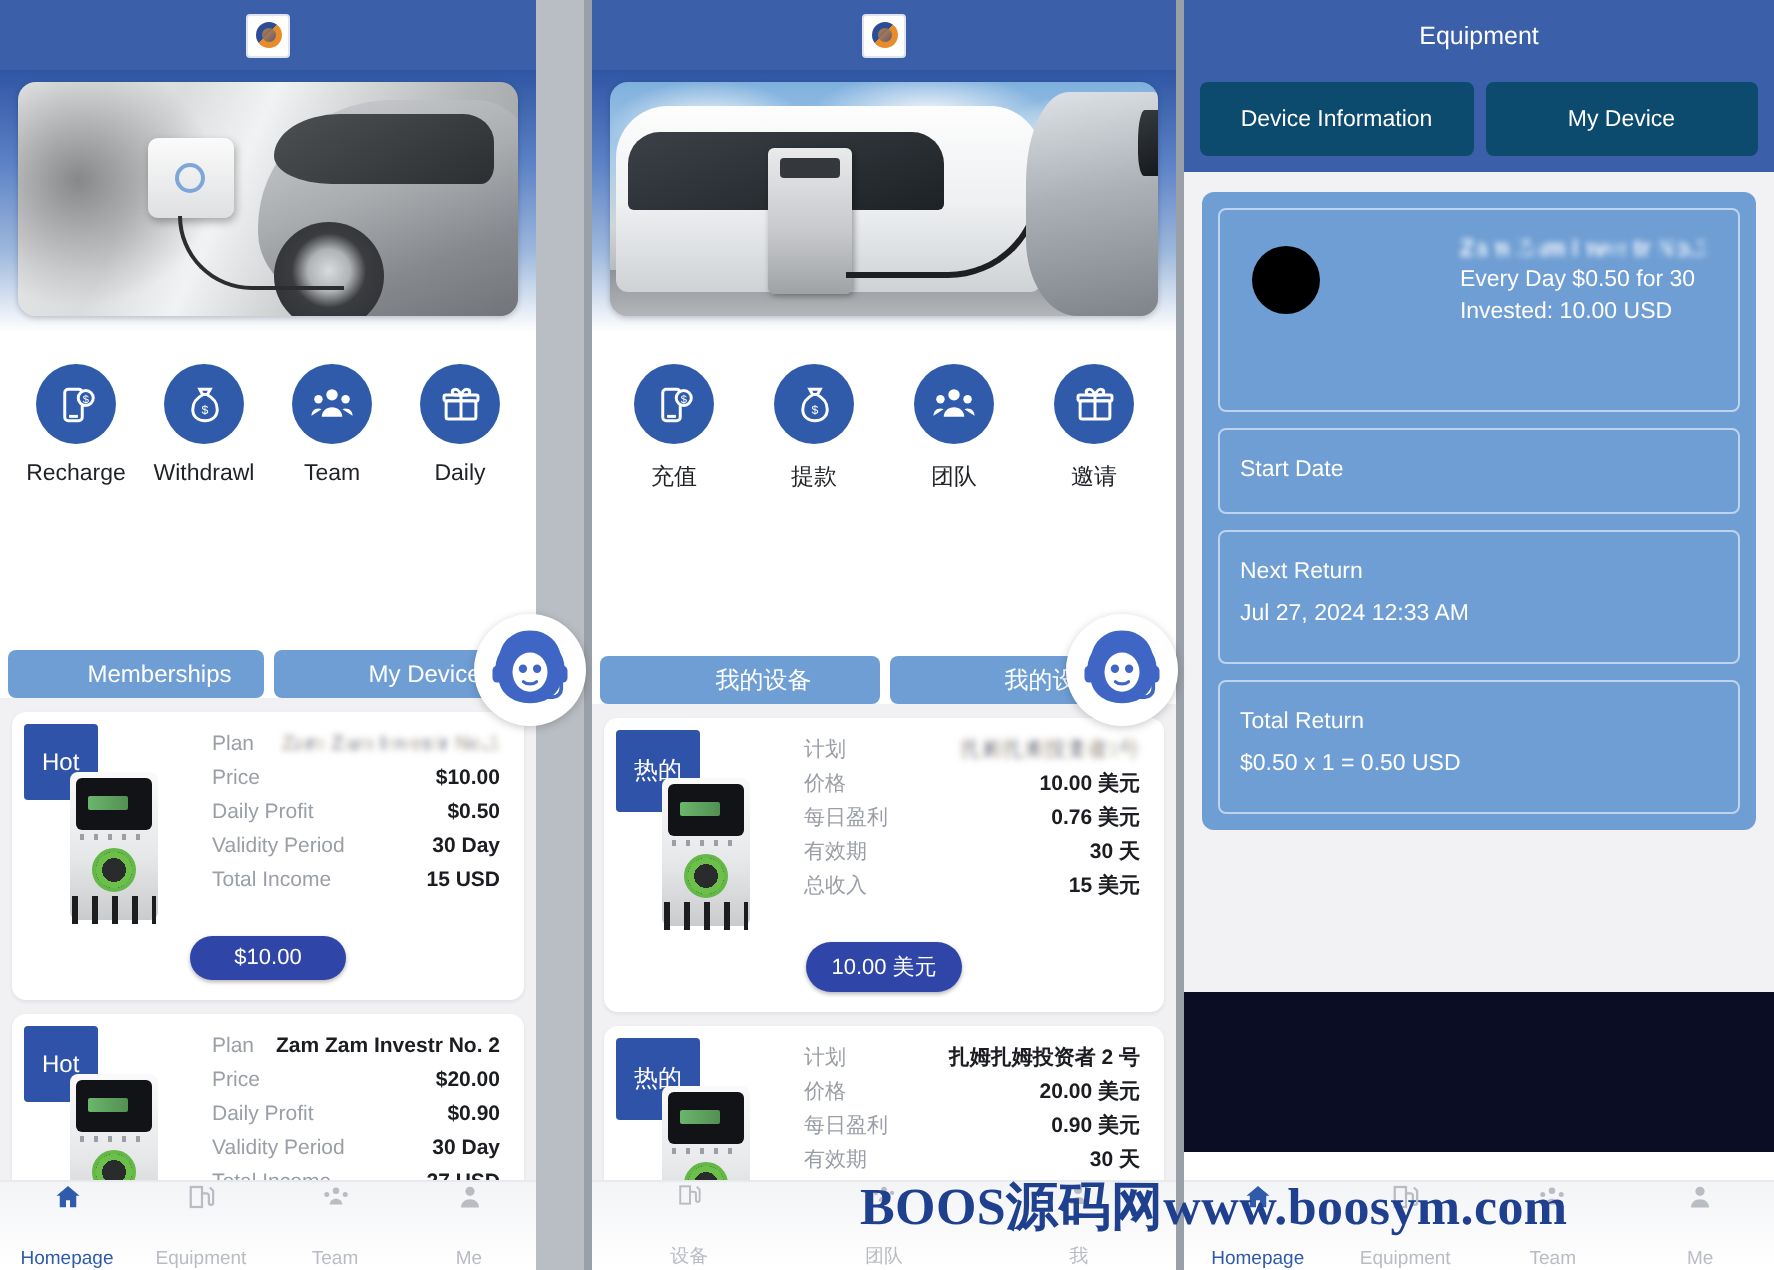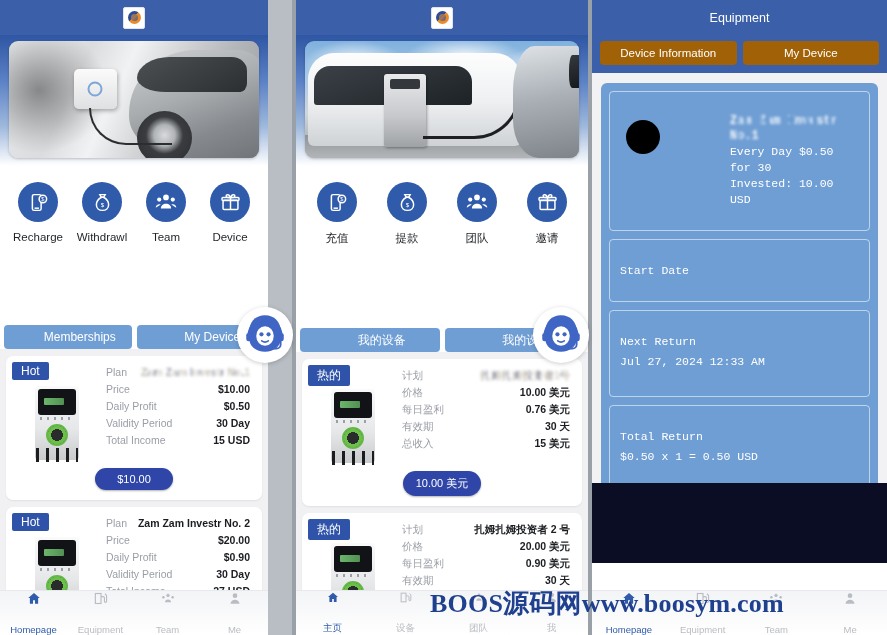--- a/index.html
+++ b/index.html
@@ -171,21 +171,21 @@
   
   .plan-list { background: #f1f1f3; padding: 7px 6px 0 6px; }
   .plan-card {
     position: relative; background: #ffffff; border-radius: 7px;
     margin-bottom: 7px; padding: 8px 10px 10px 10px; min-height: 128px;
     box-shadow: 0 1px 2px rgba(0,0,0,.07);
   }
   .hot-badge {
     position: absolute; left: 6px; top: 6px;
     background: #2f53a8; color: #ffffff;
-    font-size: 12px; padding: 2px 9px; border-radius: 2px;
+    font-size: 12px; padding: 12px 9px; border-radius: 2px;
   }
   .plan-body { display: flex; }
   .plan-thumb { width: 82px; flex: none; padding-top: 22px; display:flex; justify-content:center; }
   .plan-rows { flex: 1; padding-left: 6px; }
   .plan-row {
     display: flex; justify-content: space-between; align-items: flex-start;
     font-size: 10.5px; line-height: 17px; padding: 0 2px;
   }
   .plan-key { color: #9a9ea6; }
   .plan-val { color: #1b1d21; font-weight: bold; }
@@ -245,31 +245,31 @@
 
   
   .eq-header {
     height: 35px; background: #3b5fa8; color: #ffffff;
     font-size: 12.5px; display: flex; align-items: center; justify-content: center;
   }
   .eq-tabbar {
     background: #3b5fa8; padding: 6px 8px 8px 8px; display: flex; gap: 6px;
   }
   .eq-tab {
-    flex: 1; height: 24px; border-radius: 4px; background: #a16207;
+    flex: 1; height: 37px; border-radius: 4px; background: #0c4a6e;
     color: #ffffff; font-size: 11.5px;
     display: flex; align-items: center; justify-content: center;
   }
   .eq-body { background: #f2f2f4; padding: 10px 9px 0 9px; height: 410px; }
   .eq-card {
     background: #6f9ed4; border-radius: 6px; padding: 8px;
   }
   .eq-box {
     border: 1px solid rgba(255,255,255,.55); border-radius: 4px;
-    padding: 22px 10px; margin-bottom: 8px; color: #ffffff; font-size: 11.5px; font-family: Liberation Mono, monospace;
+    padding: 12px 10px; margin-bottom: 8px; color: #ffffff; font-size: 11.5px;
   }
   .eq-box:last-child { margin-bottom: 0; }
   .eq-top { display: flex; min-height: 102px; }
   .eq-thumb-col { width: 46%; padding-top: 6px; }
   .eq-thumb {
     width: 34px; height: 34px; border-radius: 50%; background: #000000;
     margin-left: 6px;
   }
   .eq-info-col { flex: 1; }
   .eq-name.blurred {
@@ -372,21 +372,21 @@
       <div class="action">
         <div class="action-circle">
           <svg width="21" height="21" viewBox="0 0 24 24" fill="none" stroke="#fff" stroke-width="1.7">
             <rect x="3.5" y="9.5" width="17" height="10.5" rx="1.2"></rect>
               <rect x="2.3" y="6.3" width="19.4" height="3.4" rx="1"></rect>
             <line x1="12" y1="6.3" x2="12" y2="20"></line>
             <path d="M12 6.3C12 6.3 10.6 2.6 8.3 3.1 6.4 3.5 6.6 6.3 9 6.3z"></path>
             <path d="M12 6.3C12 6.3 13.4 2.6 15.7 3.1c1.9.4 1.7 3.2-.7 3.2z"></path>
           </svg>
         </div>
-        <div class="action-label">Device</div>
+        <div class="action-label">Daily</div>
       </div>
     </div>
 
     <div class="spacer-white" style="height:76px"></div>
 
     <div class="seg-tabs">
       <div class="seg-tab">Memberships</div>
       <div class="seg-tab">My Device</div>
     </div>
 
@@ -648,26 +648,20 @@
             <div class="plan-row">
                 <span class="plan-key">总收入</span>
                 <span class="plan-val">27 美元</span>
               </div>
           </div>
         </div>
       </div>
     </div>
 
     <div class="bottom-nav">
-      <div class="nav-item active">
-        <svg width="16" height="16" viewBox="0 0 24 24" fill="currentColor">
-            <path d="M12 3.2 2.8 11h2.6v9.2h5V14.6h3.2v5.6h5V11h2.6z"></path>
-          </svg>
-        <span>主页</span>
-      </div>
       <div class="nav-item">
         <svg width="16" height="16" viewBox="0 0 24 24" fill="none" stroke="currentColor" stroke-width="1.8">
             <rect x="3" y="4" width="9" height="16"></rect>
             <path d="M12 9h3.5a2 2 0 0 1 2 2v5.5a1.7 1.7 0 0 0 3.4 0V7l-2.6-2.6"></path>
           </svg>
         <span>设备</span>
       </div>
       <div class="nav-item">
         <svg width="16" height="16" viewBox="0 0 24 24" fill="currentColor">
             <circle cx="12" cy="7" r="2.6"></circle>

